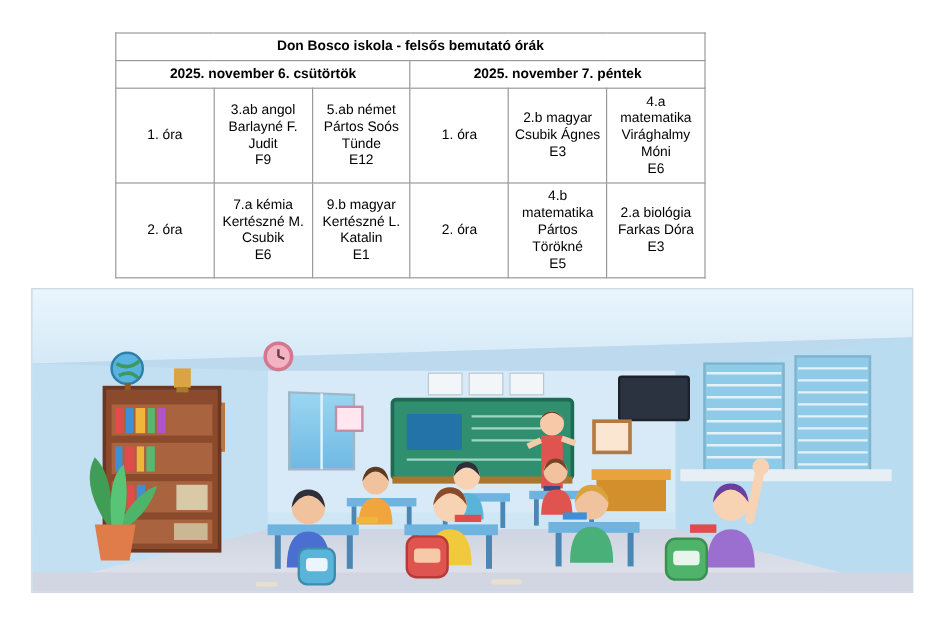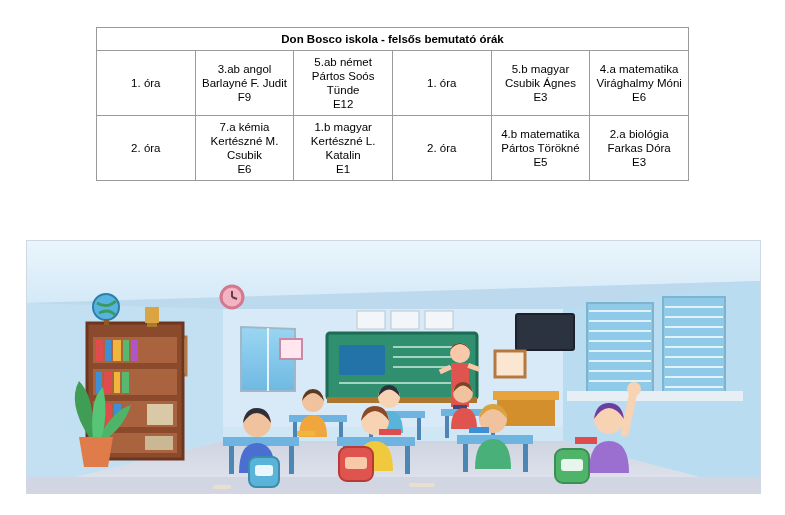--- a/index.html
+++ b/index.html
@@ -14,21 +14,21 @@
     font-family: "Liberation Sans", sans-serif;
     color: #000000;
     overflow: hidden;
   }
 
   
   .schedule-wrap {
     position: absolute;
     left: 96px;
     top: 27px;
-    width: 593px;
+    width: 492px;
   }
   table.schedule {
     border-collapse: collapse;
     width: 100%;
     table-layout: fixed;
   }
   table.schedule td {
     border: 1px solid #9a9a9a;
     text-align: center;
     vertical-align: middle;
@@ -70,55 +70,59 @@
 </style>
 </head>
 <body>
 
 <div class="schedule-wrap">
   <table class="schedule">
     <tbody>
       <tr>
         <td class="title-cell" colspan="6">Don Bosco iskola - felsős bemutató órák</td>
       </tr>
+      <tr>
+        <td class="day-cell" colspan="3">2025. november 6. csütörtök</td>
+        <td class="day-cell" colspan="3">2025. november 7. péntek</td>
+      </tr>
 
       <tr>
         <td class="hour-cell">1. óra</td>
         <td class="lesson-cell">
           <span class="lesson-line">3.ab angol</span>
           <span class="lesson-line">Barlayné F. Judit</span>
           <span class="lesson-line">F9</span>
         </td>
         <td class="lesson-cell">
           <span class="lesson-line">5.ab német</span>
           <span class="lesson-line">Pártos Soós Tünde</span>
           <span class="lesson-line">E12</span>
         </td>
         <td class="hour-cell">1. óra</td>
         <td class="lesson-cell">
-          <span class="lesson-line">5.b magyar</span>
+          <span class="lesson-line">2.b magyar</span>
           <span class="lesson-line">Csubik Ágnes</span>
           <span class="lesson-line">E3</span>
         </td>
         <td class="lesson-cell">
           <span class="lesson-line">4.a matematika</span>
           <span class="lesson-line">Virághalmy Móni</span>
           <span class="lesson-line">E6</span>
         </td>
       </tr>
 
       <tr>
         <td class="hour-cell">2. óra</td>
         <td class="lesson-cell">
           <span class="lesson-line">7.a kémia</span>
           <span class="lesson-line">Kertészné M. Csubik</span>
           <span class="lesson-line">E6</span>
         </td>
         <td class="lesson-cell">
-          <span class="lesson-line">1.b magyar</span>
+          <span class="lesson-line">9.b magyar</span>
           <span class="lesson-line">Kertészné L. Katalin</span>
           <span class="lesson-line">E1</span>
         </td>
         <td class="hour-cell">2. óra</td>
         <td class="lesson-cell">
           <span class="lesson-line">4.b matematika</span>
           <span class="lesson-line">Pártos Törökné</span>
           <span class="lesson-line">E5</span>
         </td>
         <td class="lesson-cell">

